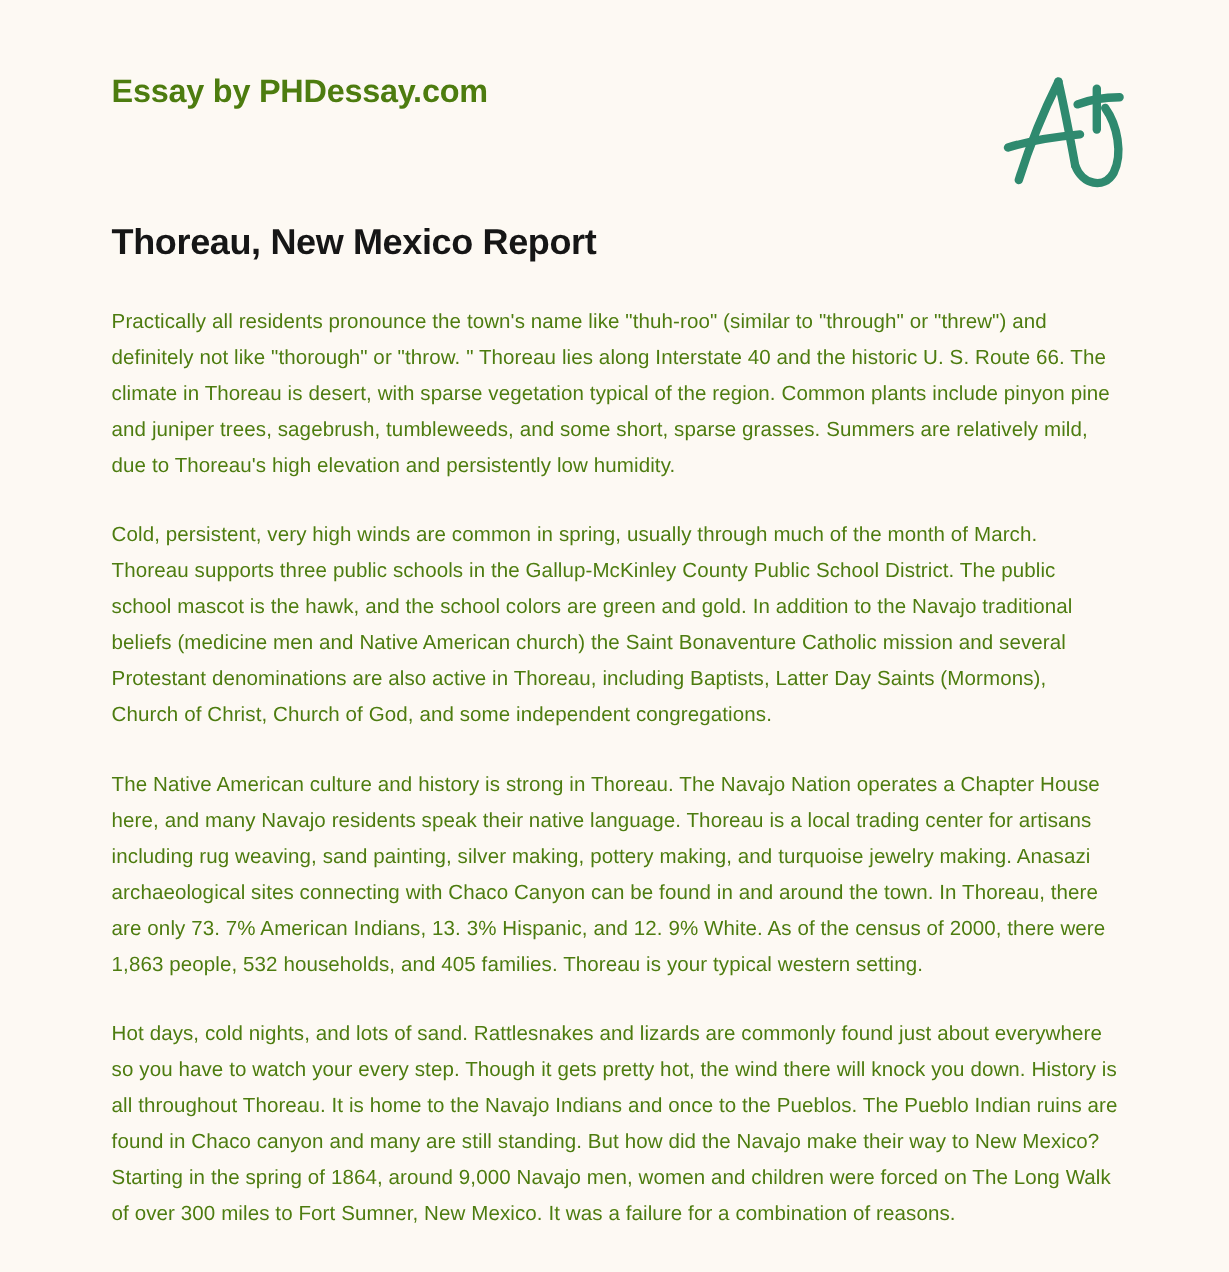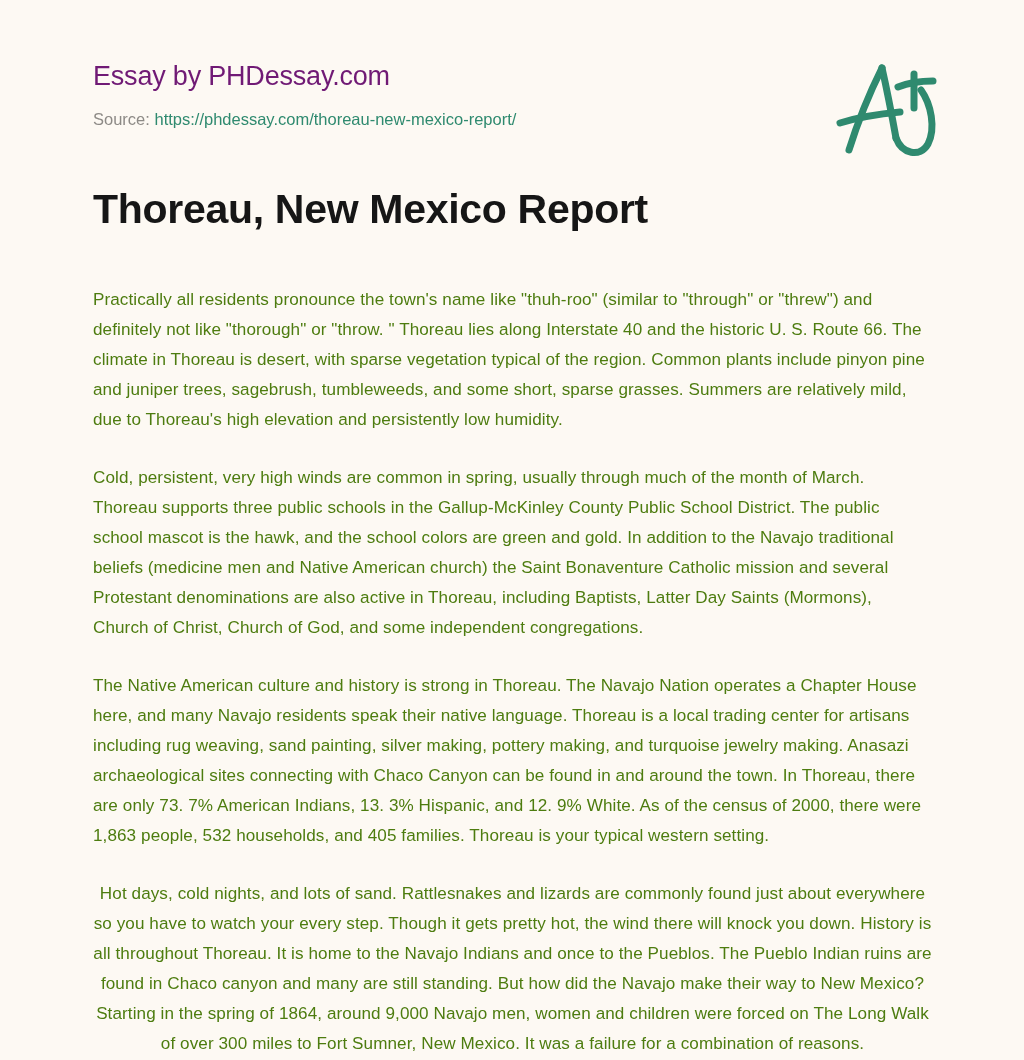--- a/index.html
+++ b/index.html
@@ -24,22 +24,22 @@
 
   
   .header {
     position: relative;
     padding: 62px 93px 0 93px;
     height: 185px;
   }
 
   .brand-title {
     font-size: 27px;
-    font-weight: normal;
-    color: #701a75;
+    font-weight: bold;
+    color: #4d7c0f;
     letter-spacing: -0.2px;
     line-height: 1.1;
     margin: 0;
   }
 
   .source-line {
     margin-top: 18px;
     font-size: 16.5px;
     line-height: 1.2;
     color: #8d8a86;
@@ -63,50 +63,47 @@
     height: 115px;
   }
   .logo svg { display: block; width: 120px; height: 115px; }
 
   
   .article {
     padding: 0 92px 0 93px;
   }
 
   .article-title {
-    font-size: 41px;
+    font-size: 30px;
     font-weight: bold;
     color: #161616;
     letter-spacing: -0.3px;
-    margin: 0 0 51px 0;
+    margin: 0 0 32px 0;
     line-height: 1.2;
   }
 
   .para {
     font-size: 17.1px;
     line-height: 30px;
     color: #4d7c0f;
     margin: 0 0 28px 0;
     text-align: left;
     letter-spacing: 0.005em;
   }
-  .para:last-child { margin-bottom: 0; text-align: center; }
+  .para:last-child { margin-bottom: 0; }
 </style>
 </head>
 <body>
 
 <div class="page">
 
   <div class="header">
 
     <h1 class="brand-title">Essay by PHDessay.com</h1>
 
-    <div class="source-line">
-      <span class="source-label">Source: </span><a class="source-url" href="#">https://phdessay.com/thoreau-new-mexico-report/</a>
-    </div>
 
     <div class="logo">
       <svg viewBox="0 0 120 115" xmlns="http://www.w3.org/2000/svg">
         <g fill="none" stroke="#2f8a6f" stroke-linecap="round" stroke-linejoin="round">
 
           <path d="M56 16 C47 34, 33 66, 23 98" stroke-width="7"></path>
 
           <path d="M56 16 C61 38, 66 64, 70 86" stroke-width="7"></path>
 
           <path d="M14 71 C30 66, 52 62, 74 60" stroke-width="7"></path>

